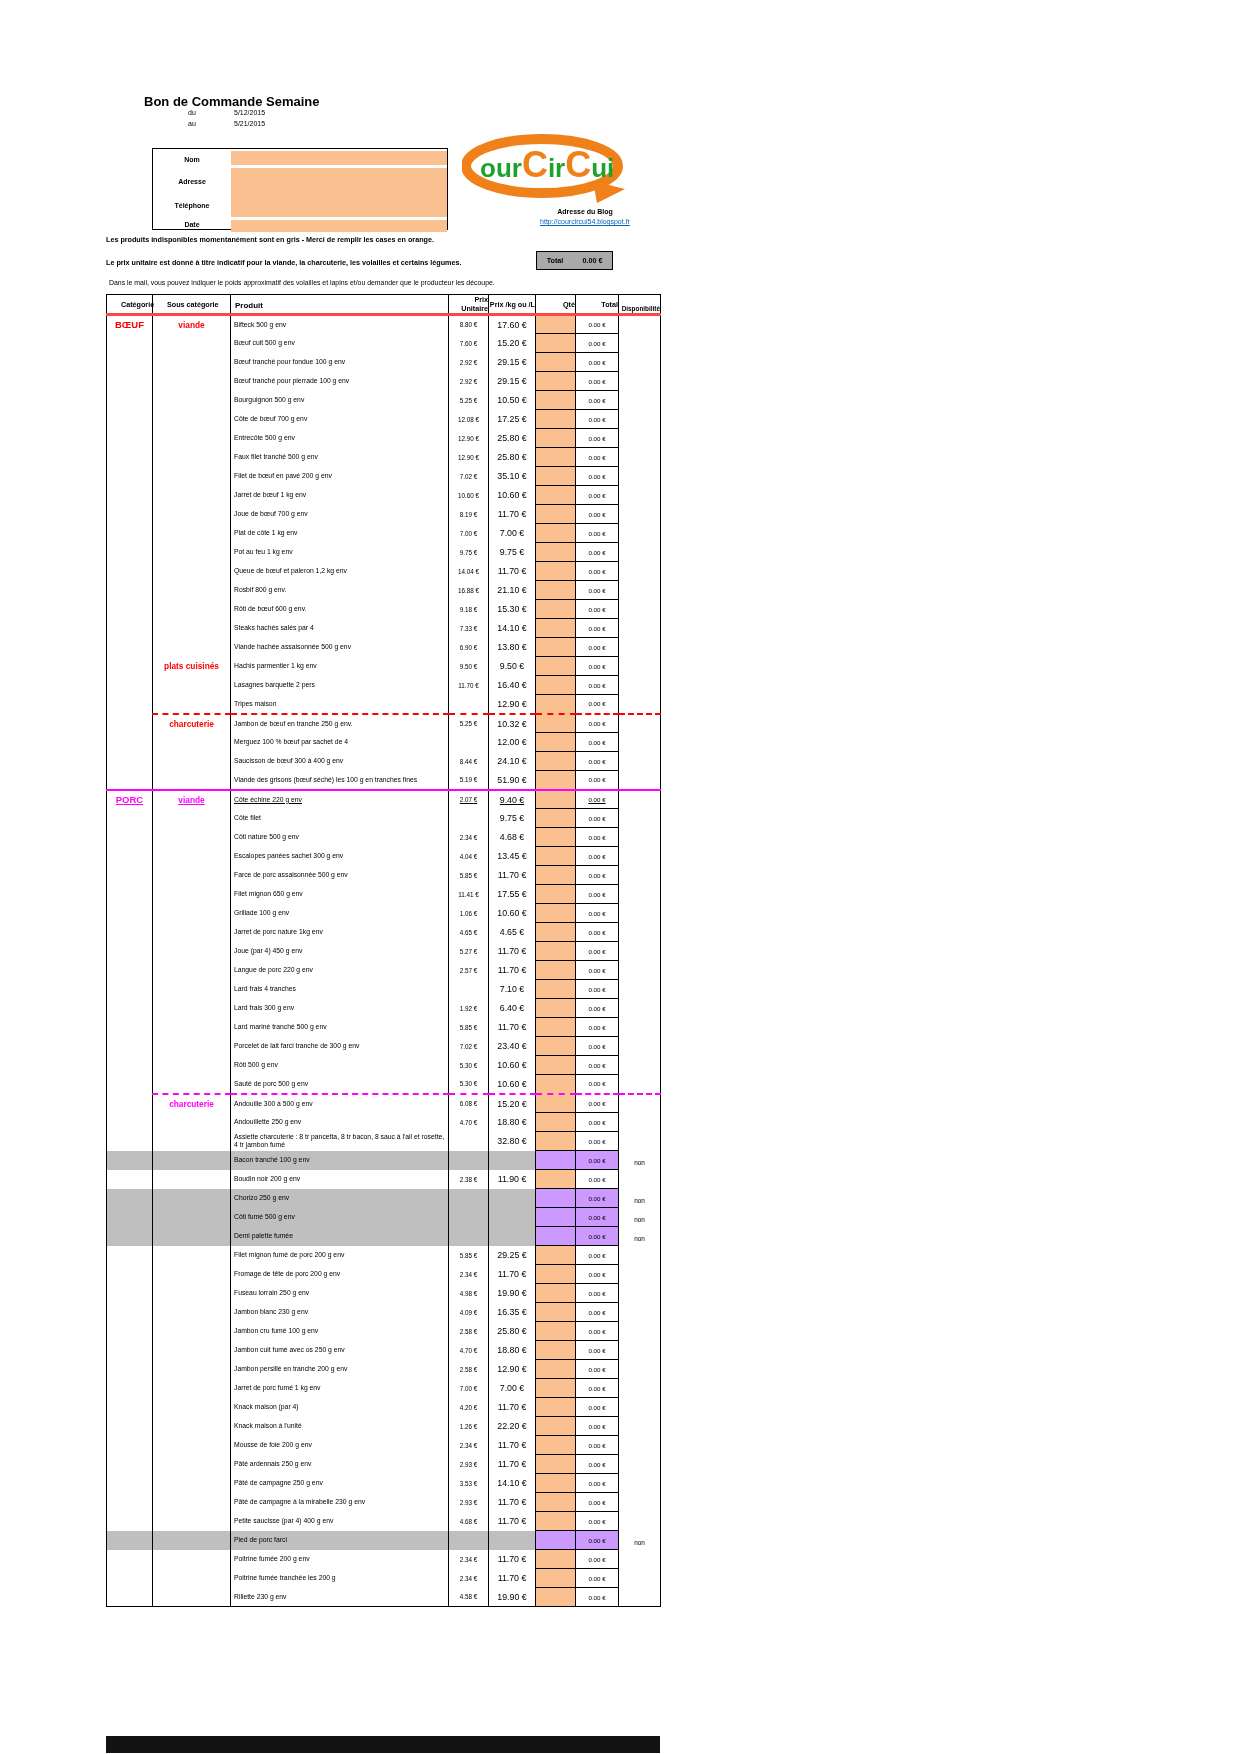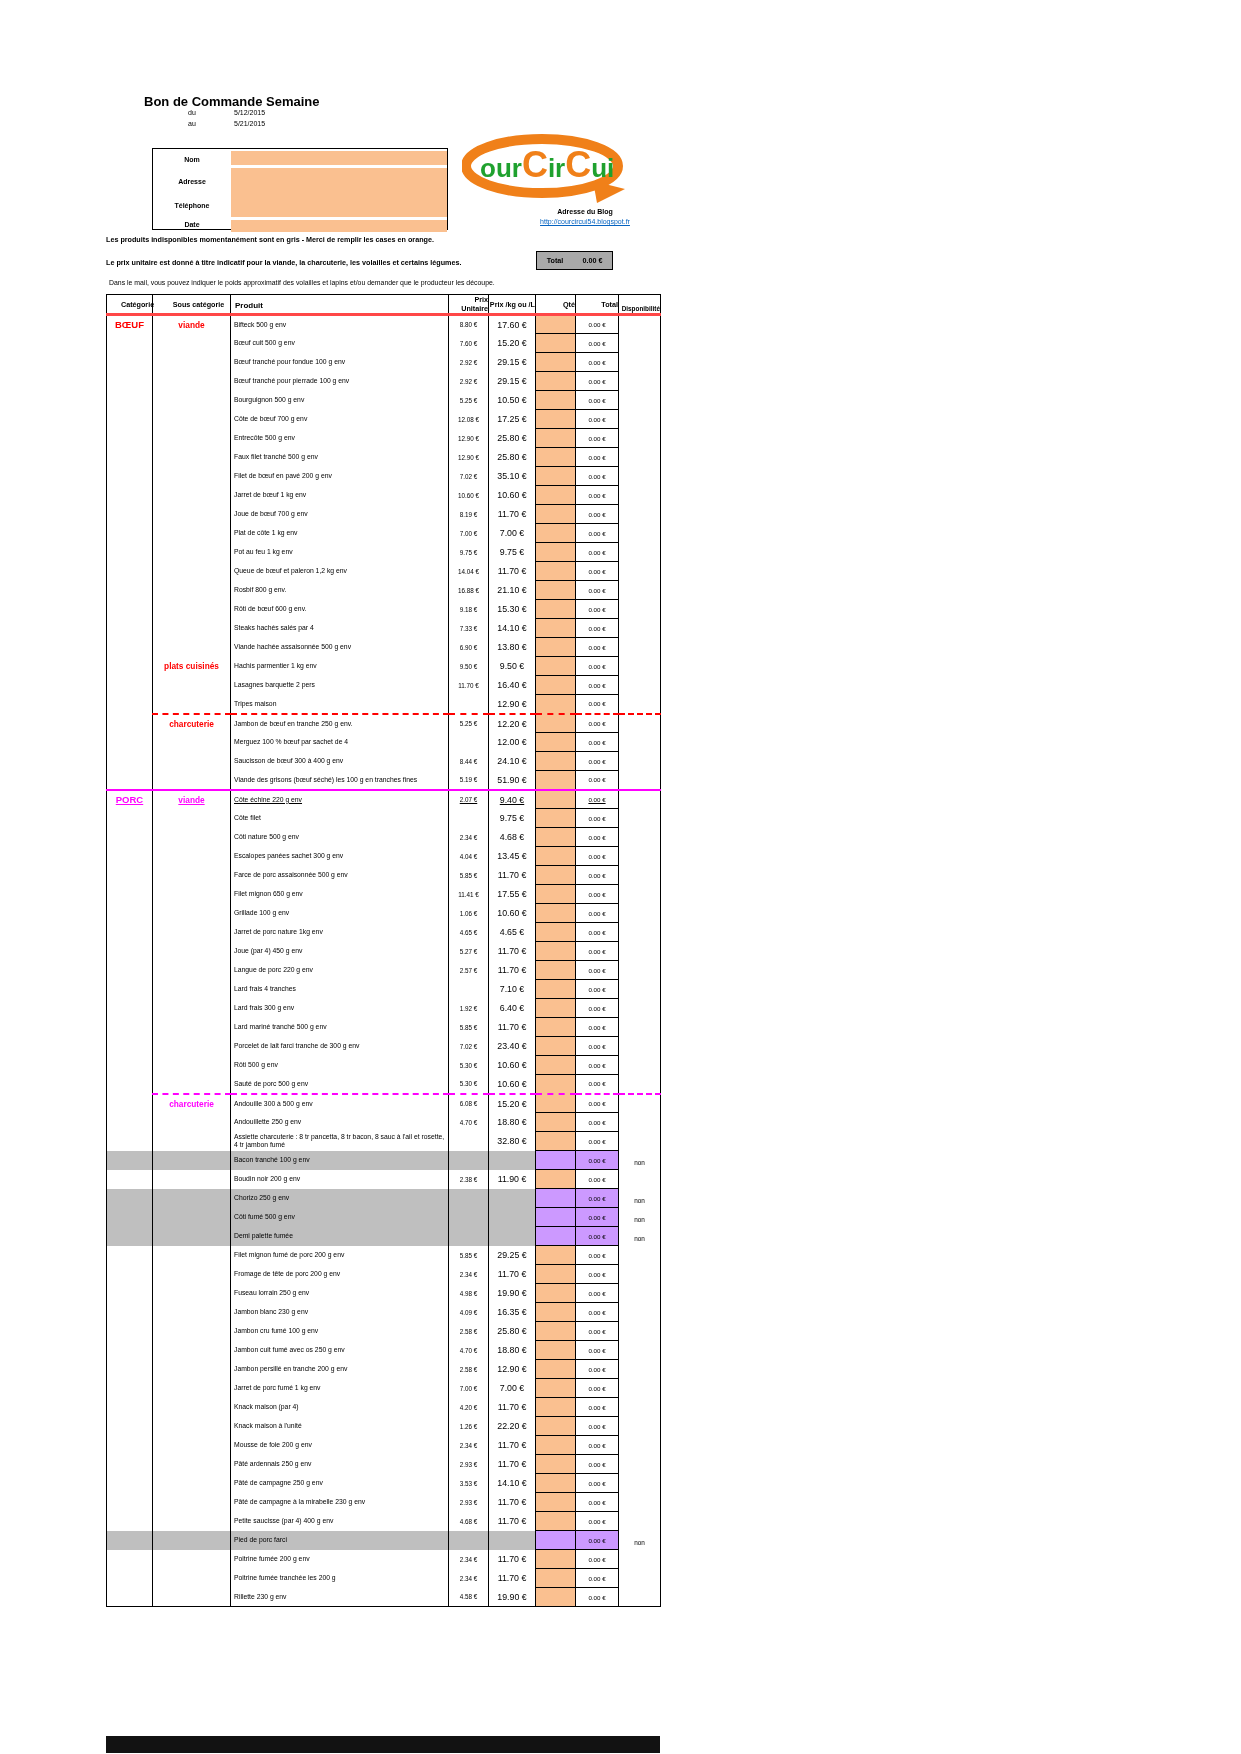--- a/index.html
+++ b/index.html
@@ -39,21 +39,21 @@
 
   table.products{position:absolute;left:106px;top:294px;width:554px;
                  border-collapse:collapse;table-layout:fixed;border:1.5px solid #000;}
   col.c-cat{width:46px;} col.c-sub{width:78px;} col.c-prod{width:218px;}
   col.c-pu{width:40px;} col.c-pkg{width:47px;} col.c-qty{width:40px;}
   col.c-tot{width:43px;} col.c-dis{width:42px;}
 
   thead tr{height:20px;border-bottom:3px solid #FF4747;}
   th{border-left:1px solid #000;border-right:1px solid #000;font-size:7.2px;
      font-weight:bold;text-align:right;vertical-align:middle;padding:0;}
-  th.h-cat,th.h-sub{text-align:center;padding-left:14px;}
+  th.h-cat,th.h-sub{text-align:left;padding-left:14px;}
   th.h-prod{text-align:left;padding-left:4px;font-size:8px;vertical-align:bottom;padding-bottom:3px;}
   th.h-dis{font-size:6.4px;vertical-align:bottom;padding-bottom:1px;}
 
   tbody tr{height:19px;}
   td{border-left:1px solid #000;border-right:1px solid #000;padding:0;vertical-align:middle;}
   td.c0{font-size:9.5px;font-weight:bold;text-align:center;}
   td.c1{font-size:8.3px;font-weight:bold;text-align:center;}
   td.c2{font-size:6.8px;text-align:left;padding-left:3px;line-height:1.15;}
   td.c3{font-size:6.3px;text-align:center;}
   td.c4{font-size:8.8px;text-align:center;}
@@ -385,21 +385,21 @@
       <td class="qty"></td>
       <td class="tot">0.00 €</td>
       <td class="dispo"></td>
     </tr>
 
     <tr class="sep-dash-red">
       <td class="c0"></td>
       <td class="c1 red">charcuterie</td>
       <td class="c2">Jambon de bœuf en tranche 250 g env.</td>
       <td class="c3">5.25 €</td>
-      <td class="c4">12.20 €</td>
+      <td class="c4">10.32 €</td>
       <td class="qty"></td>
       <td class="tot">0.00 €</td>
       <td class="dispo"></td>
     </tr>
 
     <tr>
       <td class="c0"></td>
       <td class="c1"></td>
       <td class="c2">Merguez 100 % bœuf par sachet de 4</td>
       <td class="c3"></td>

